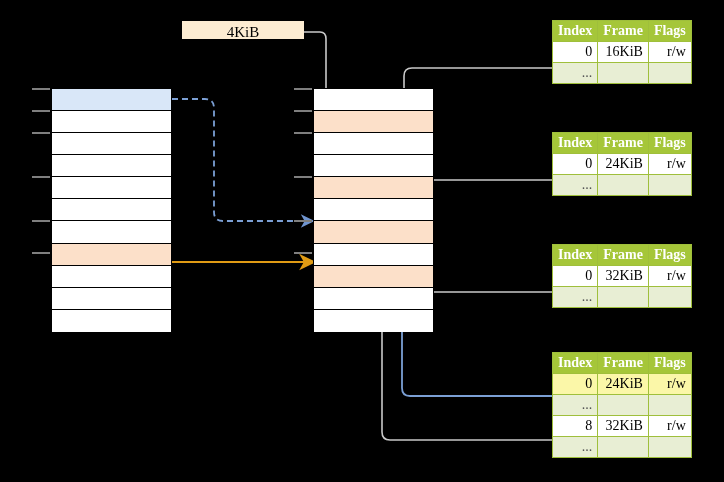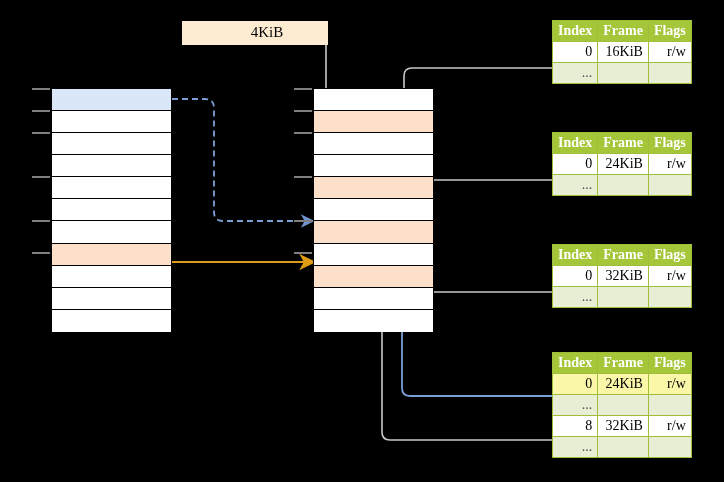--- a/index.html
+++ b/index.html
@@ -98,21 +98,21 @@
   </div>
   <div>
     <div class="tick" style="left:294px;top:88px;"></div>
     <div class="tick" style="left:294px;top:110px;"></div>
     <div class="tick" style="left:294px;top:132px;"></div>
     <div class="tick" style="left:294px;top:176px;"></div>
     <div class="tick" style="left:294px;top:220px;"></div>
     <div class="tick" style="left:294px;top:252px;"></div>
   </div>
 
-  <div class="label" style="left:182px;top:21px;width:122px;height:24px;padding-left:24px;">4KiB</div>
+  <div class="label" style="left:182px;top:21px;width:122px;height:18px;">4KiB</div>
 
   <div class="col" id="col-left" style="left:51px;top:88px;width:121px;height:243px;">
       <div class="cell blue" style="height: 22.0909px;"></div>
       <div class="cell" style="height: 22.0909px;"></div>
       <div class="cell" style="height: 22.0909px;"></div>
       <div class="cell" style="height: 22.0909px;"></div>
       <div class="cell" style="height: 22.0909px;"></div>
       <div class="cell" style="height: 22.0909px;"></div>
       <div class="cell" style="height: 22.0909px;"></div>
       <div class="cell peach" style="height: 22.0909px;"></div>

